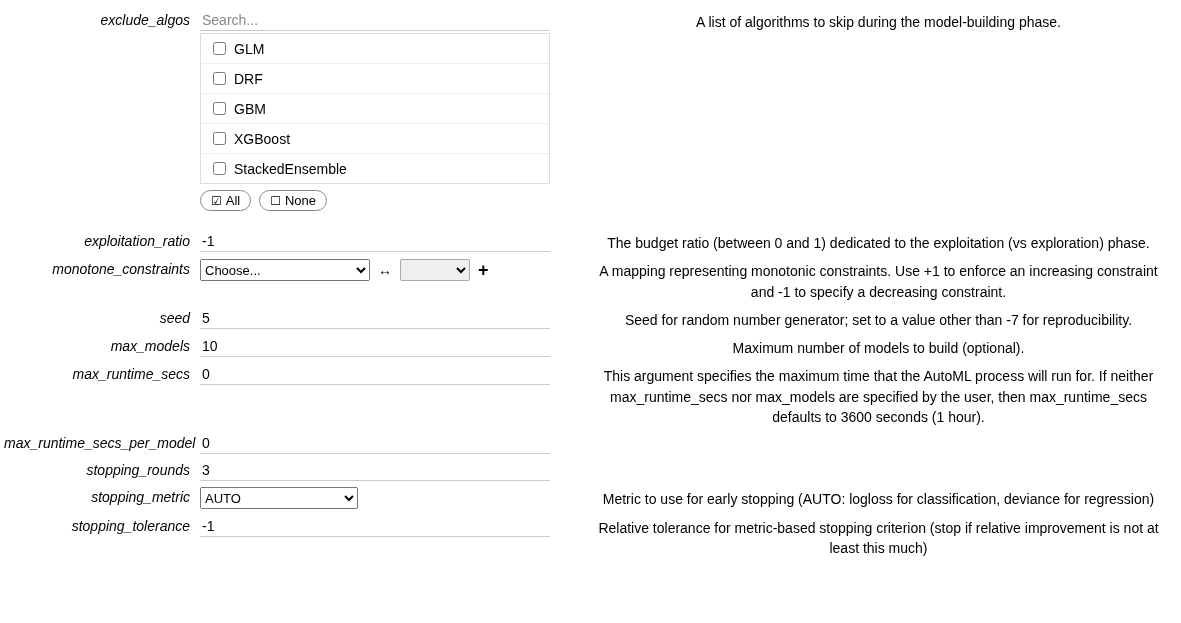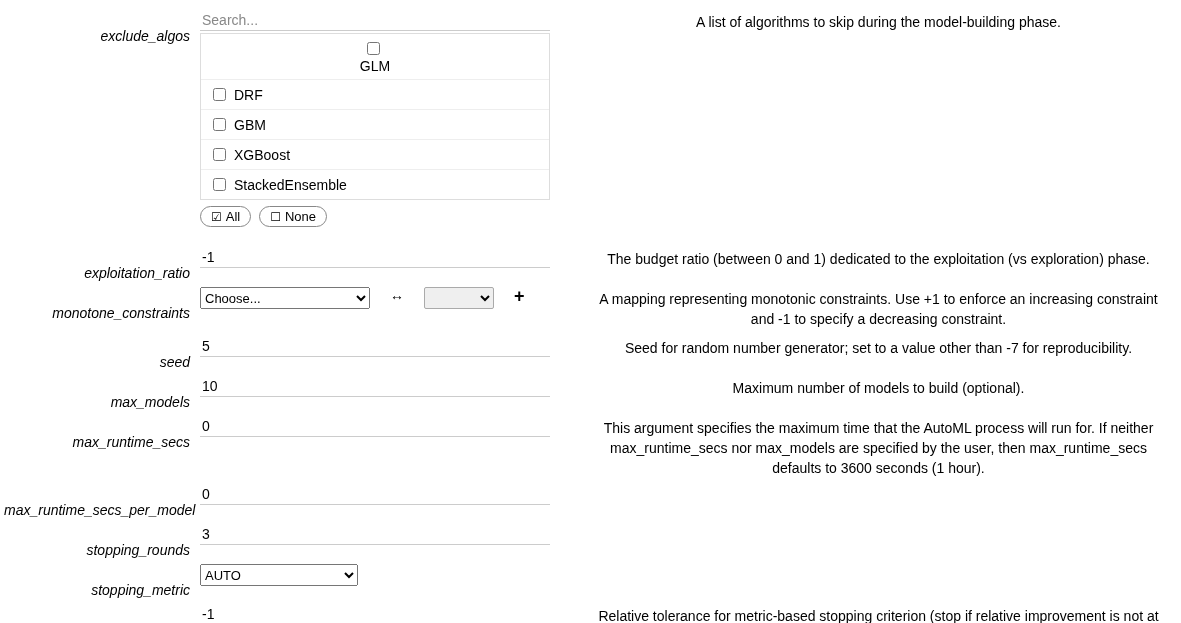--- a/index.html
+++ b/index.html
@@ -17,21 +17,20 @@
     margin-bottom: 4px;
   }
   .label-col {
     width: 196px;
     min-width: 196px;
     text-align: right;
     font-style: italic;
     padding-right: 10px;
     padding-top: 4px;
     font-size: 14px;
-    margin-top: 16px;
   }
   .control-col {
     width: 380px;
     min-width: 380px;
     padding-top: 2px;
   }
   .desc-col {
     flex: 1;
     padding-top: 4px;
     padding-left: 8px;
@@ -54,21 +53,21 @@
     border: 1px solid #ddd;
     width: 350px;
     margin-top: 2px;
   }
   .checkbox-item {
     display: flex;
     align-items: center;
     padding: 5px 8px;
     border-top: 1px solid #eee;
   }
-  .checkbox-item:first-child { border-top: none; flex-direction: column; }
+  .checkbox-item:first-child { border-top: none; }
   .checkbox-item input[type=checkbox] { margin-right: 8px; }
   .pill-row {
     margin-top: 6px;
     display: flex;
     gap: 8px;
   }
   .pill {
     display: inline-flex;
     align-items: center;
     border: 1px solid #888;
@@ -80,22 +79,22 @@
     gap: 4px;
   }
   .pill .glyph { font-size: 12px; line-height: 1; }
   select.select-choose {
     font-family: inherit;
     font-size: 13px;
     height: 22px;
   }
   .mc-wrap {
     display: flex;
-    align-items: flex-start;
-    gap: 20px;
+    align-items: center;
+    gap: 8px;
   }
   .arrow-icon { font-size: 14px; }
   .plus-icon { font-weight: bold; font-size: 18px; line-height: 1; cursor: pointer; }
   .small-select {
     width: 70px;
     height: 22px;
     border: 1px solid #aaa;
     border-radius: 2px;
     font-size: 12px;
   }
@@ -208,20 +207,21 @@
   </div>
 </div>
 
 <div class="row">
   <div class="label-col">stopping_metric</div>
   <div class="control-col">
     <select class="select-choose" style="width:158px">
       <option>AUTO</option>
     </select>
   </div>
+  <div class="desc-col">Metric to use for early stopping (AUTO: logloss for classification, deviance for regression)</div>
 </div>
 
 <div class="row">
   <div class="label-col">stopping_tolerance</div>
   <div class="control-col">
     <input class="text-input" type="text" value="-1" style="">
   </div>
   <div class="desc-col">Relative tolerance for metric-based stopping criterion (stop if relative improvement is not at least this much)</div>
 </div>
 

